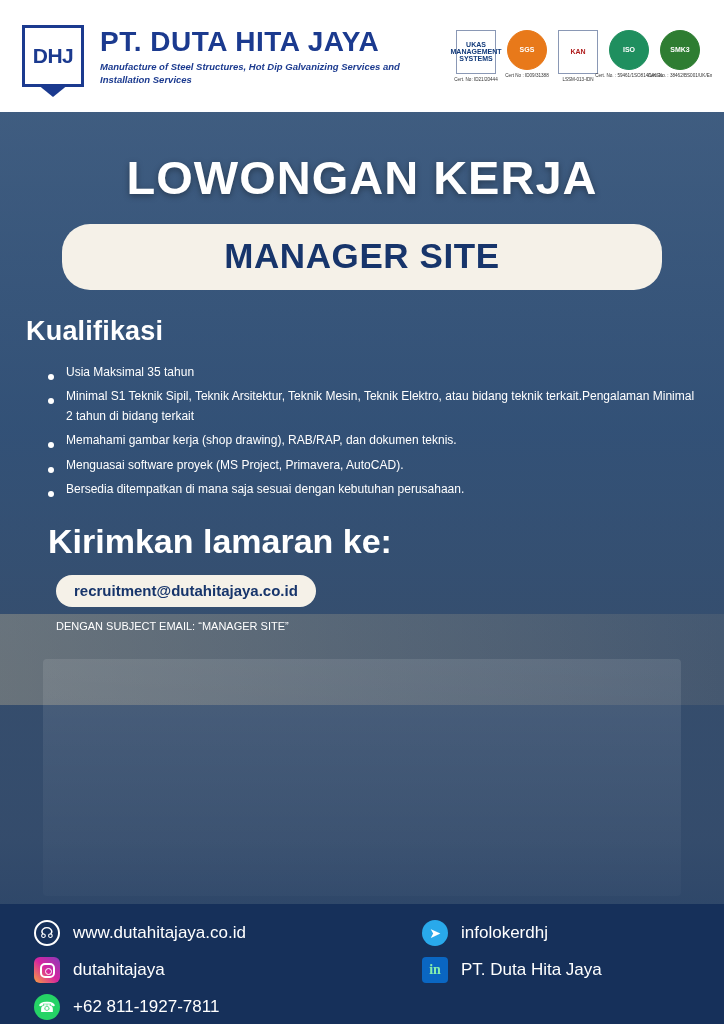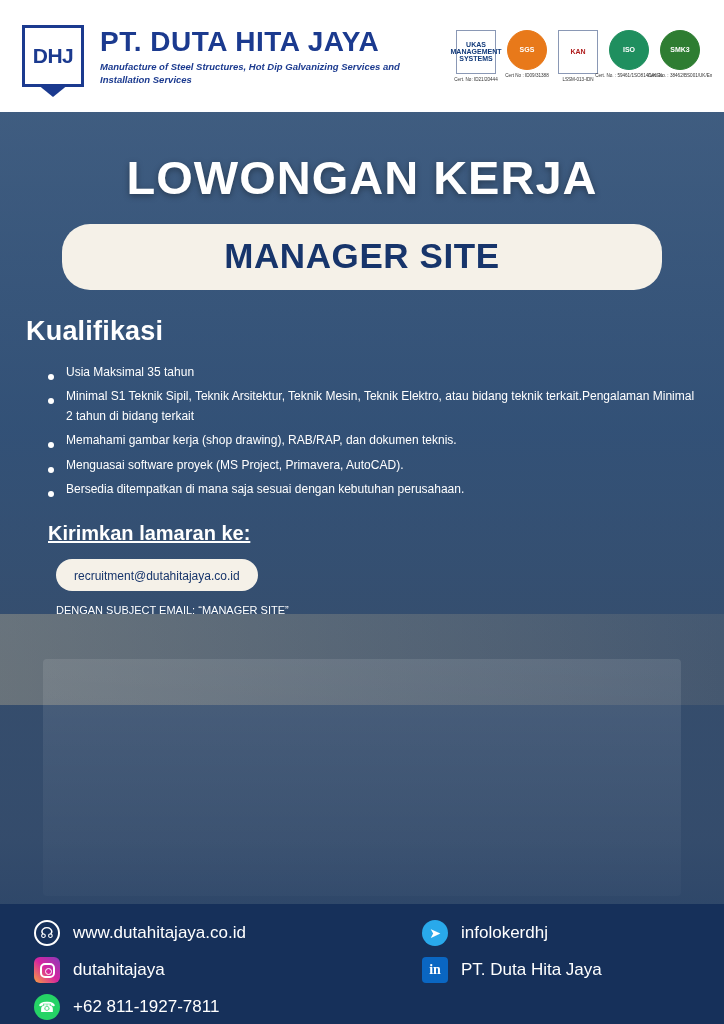--- a/index.html
+++ b/index.html
@@ -149,31 +149,31 @@
   ul.quals li:before {
     content: "";
     position: absolute; left: 0; top: 11px;
     width: 6px; height: 6px; border-radius: 50%;
     background: #ffffff;
   }
 
   .apply-heading {
     margin-top: 22px;
     padding-left: 22px;
-    font-size: 20px; font-weight: bold; color: #ffffff; text-decoration: underline;
+    font-size: 34px; font-weight: bold; color: #ffffff;
   }
   .email-pill {
     margin-top: 14px; margin-left: 30px;
     display: inline-block;
     background: #f5f1e8;
     border-radius: 16px;
     padding: 7px 18px;
   }
   .email-pill span {
-    color: #17356b; font-weight: normal; font-size: 12px;
+    color: #17356b; font-weight: bold; font-size: 15px;
   }
   .subject-line {
     margin-top: 13px; margin-left: 30px;
     color: #ffffff; font-size: 11px;
   }
 
   
   .footer {
     position: absolute; left: 0; right: 0; bottom: 0;
     height: 120px;
@@ -190,21 +190,21 @@
     width: 26px; height: 26px; flex: 0 0 auto;
     display: flex; align-items: center; justify-content: center;
     border-radius: 6px;
   }
   .fico.globe { border: 2px solid #ffffff; border-radius: 50%; color: #fff; font-size: 15px; }
   .fico.ig { background: linear-gradient(45deg,#f9a03f,#d6249f,#8a3ab9); }
   .fico.ig .sq { width: 15px; height: 15px; border: 2px solid #fff; border-radius: 5px; position: relative; }
   .fico.ig .sq:after { content:""; position:absolute; left:3px; top:3px; width:5px; height:5px; border:1.6px solid #fff; border-radius:50%; }
   .fico.wa { background: #25d366; border-radius: 50%; color: #fff; font-size: 14px; }
   .fico.tg { background: #29a9eb; border-radius: 50%; color: #fff; font-size: 14px; }
-  .fico.li { background: #0a66c2; border-radius: 4px; color: #ffffff; font-weight: bold; font-size: 14px; font-family: "Liberation Serif", serif; }
+  .fico.li { background: #0a66c2; border-radius: 4px; color: #86efac; font-weight: bold; font-size: 14px; font-family: "Liberation Serif", serif; }
   .ftext { color: #ffffff; font-weight: normal; font-size: 17px; }
 </style>
 </head>
 <body>
 
 <div class="poster">
 
   <div class="header">
     <div class="logo-mark">
       <div class="dhj">DHJ</div>

